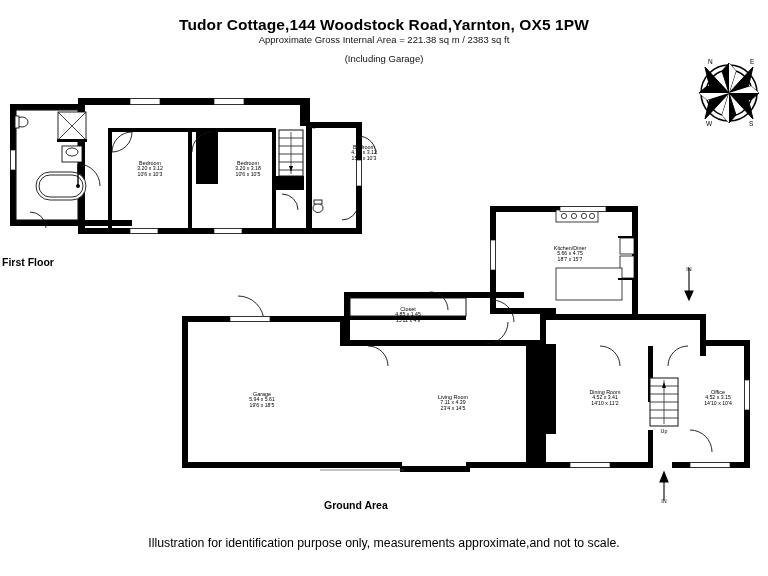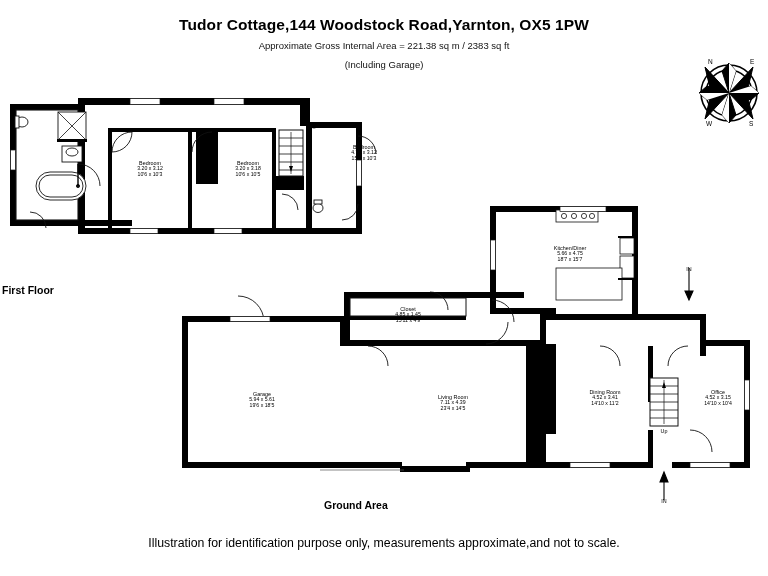--- a/index.html
+++ b/index.html
@@ -11,29 +11,29 @@
     overflow: hidden;
   }
   #page { position: relative; width: 768px; height: 576px; }
 
   
   .hdr { position: absolute; left: 0; top: 0; width: 768px; text-align: center; }
   .hdr-title {
     font-size: 15.5px; font-weight: bold; letter-spacing: 0.1px;
     margin-top: 16px; color: #000;
   }
-  .hdr-sub { font-size: 9.5px; margin-top: 6px; color: #111; }
+  .hdr-sub { font-size: 9.5px; color: #111; }
   .hdr-sub2 { font-size: 9.5px; margin-top: 8px; color: #111; }
 
   
   .compass { position: absolute; left: 692px; top: 54px; width: 74px; height: 76px; }
 
   
   .floor-cap { position: absolute; font-size: 10.5px; font-weight: bold; }
-  #cap-first  { left: 2px;   top: 256px; margin-top: 28px; }
+  #cap-first  { left: 2px;   top: 256px; }
   #cap-ground { left: 324px; top: 499px; }
 
   
   .footer {
     position: absolute; left: 0; top: 536px; width: 768px;
     text-align: center; font-size: 12.3px; color: #000;
   }
 
   
   svg.plan { position: absolute; left: 0; top: 0; width: 768px; height: 576px; }

